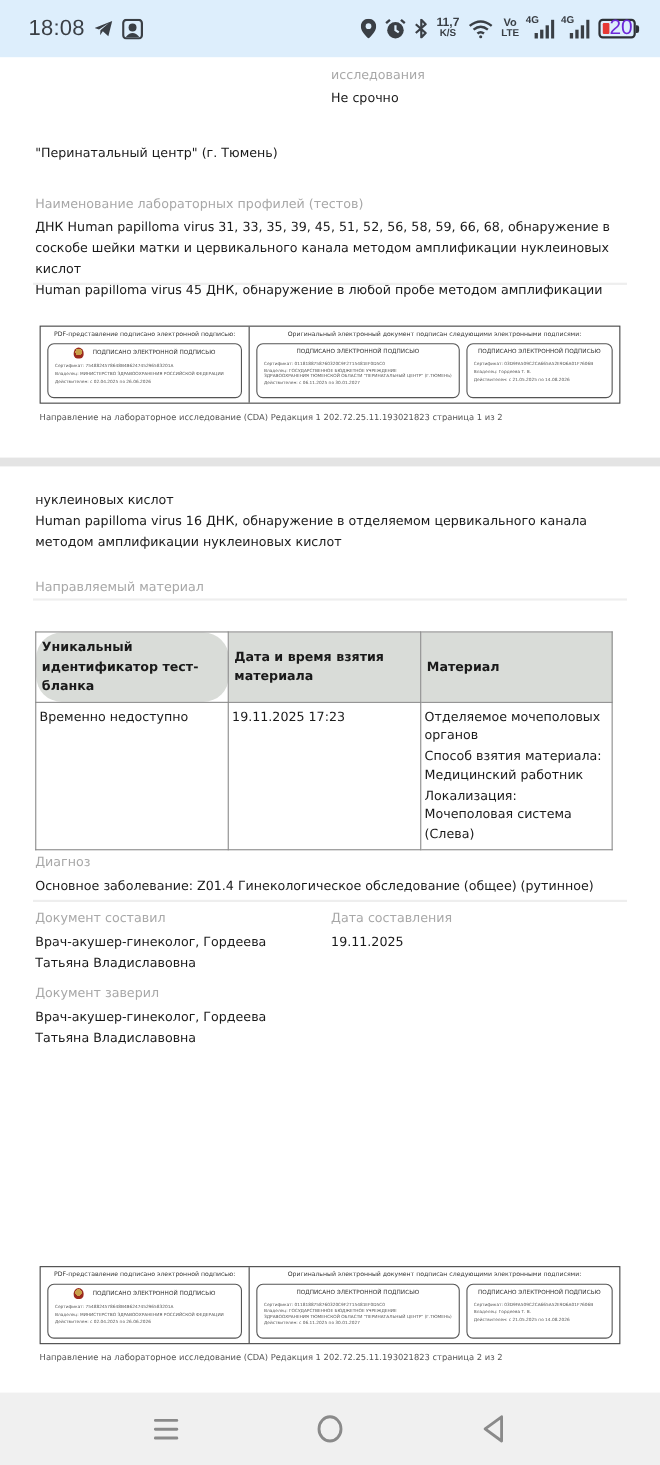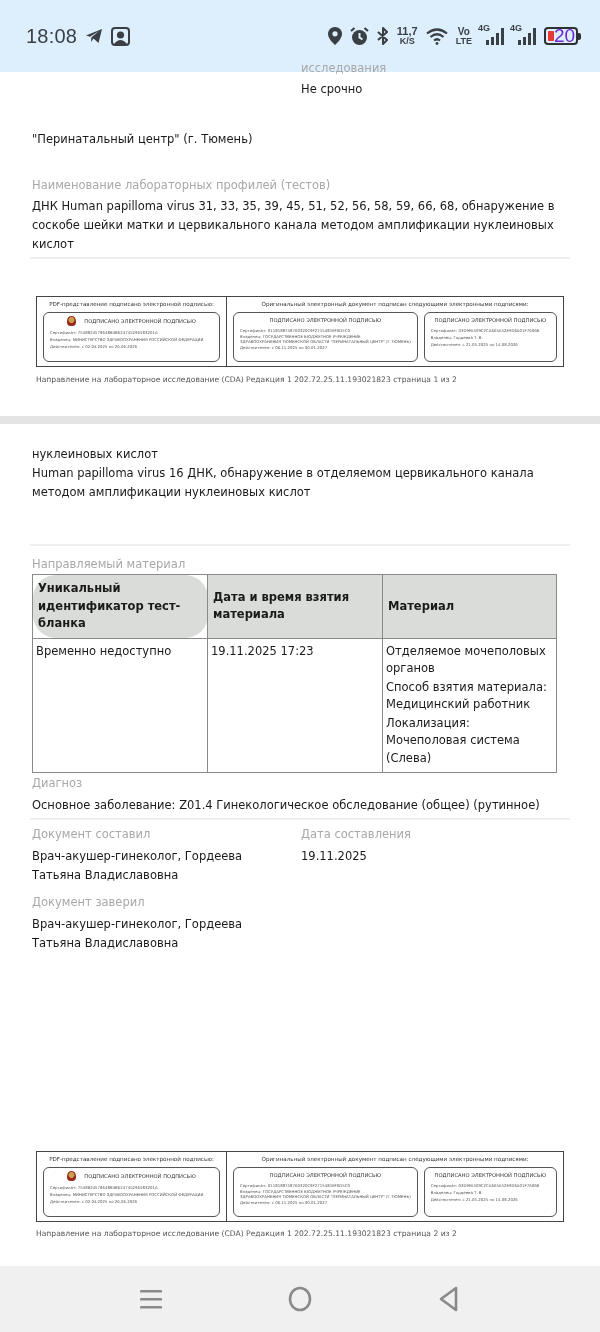--- a/index.html
+++ b/index.html
@@ -1,20 +1,20 @@
 <!DOCTYPE html>
 <html><head>
 <meta charset="utf-8">
 <style>
   * { box-sizing: border-box; margin: 0; padding: 0; }
   html, body { width: 600px; height: 1332px; overflow: hidden; background: #ffffff; }
   body { font-family: "DejaVu Sans", sans-serif; color: #1a1a1a; position: relative; }
 
   
-  .statusbar { position: absolute; top: 0; left: 0; width: 600px; height: 72px; background: #ddeefc; display: flex; align-items: center; padding: 0 22px 0 26px; }
+  .statusbar { position: absolute; top: 0; left: 0; width: 600px; height: 52px; background: #ddeefc; display: flex; align-items: center; padding: 0 22px 0 26px; }
   .sb-time { font-family: "Liberation Sans", sans-serif; font-size: 20px; color: #3a3f45; letter-spacing: 0.2px; }
   .sb-left { display: flex; align-items: center; gap: 8px; }
   .sb-right { margin-left: auto; display: flex; align-items: center; gap: 8px; color: #3a3f45; }
   .sb-icon { display: inline-flex; align-items: center; justify-content: flex-end; }
   .sb-small { font-family: "Liberation Sans", sans-serif; font-size: 9px; line-height: 9px; text-align: center; font-weight: bold; color: #3a3f45; }
   .battery { width: 34px; height: 18px; border: 2px solid #2d3136; border-radius: 4px; position: relative; display: flex; align-items: center; padding-left: 2px; }
   .battery::after { content: ""; position: absolute; right: -5px; top: 4px; width: 3px; height: 7px; background: #2d3136; border-radius: 0 2px 2px 0; }
   .battery .fill { position: absolute; left: 2px; top: 2px; width: 6px; height: 10px; background: #e53935; border-radius: 1px; }
   .battery .num { position: relative; font-family: "Liberation Sans", sans-serif; font-size: 19px; color: #6d28d9; margin-left: 6px; }
 
@@ -130,20 +130,21 @@
   <div class="label" style="position:absolute; left:301px; top:0px;">исследования</div>
   <div class="value" style="position:absolute; left:301px; top:20px;">Не срочно</div>
 
   <div class="value" style="position:absolute; left:32px; top:70px; width:540px;">
     <div>"Перинатальный центр" (г. Тюмень)</div>
   </div>
 
   <div class="label" style="position:absolute; left:32px; top:117px;">Наименование лабораторных профилей (тестов)</div>
   <div class="value" style="position:absolute; left:32px; top:137px; width:530px;">
     <div>ДНК Human papilloma virus 31, 33, 35, 39, 45, 51, 52, 56, 58, 59, 66, 68, обнаружение в соскобе шейки матки и цервикального канала методом амплификации нуклеиновых кислот</div>
+    <div>Human papilloma virus 45 ДНК, обнаружение в любой пробе методом амплификации</div>
   </div>
   <div class="divider" style="position:absolute; top:197px; left:0; width:540px; margin-left:30px;"></div>
 
   <div class="sig-table" style="top:236px;">
     <div class="sig-col-left">
       <div class="sig-title">PDF-представление подписано электронной подписью:</div>
       <div class="sig-boxes">
         <div class="sig-box">
           <div class="sig-box-head">
               <span class="emblem"></span>
@@ -181,21 +182,21 @@
   <div class="page-footer" style="top:315px;">Направление на лабораторное исследование (CDA) Редакция 1 202.72.25.11.193021823 страница 1 из 2</div>
 
   <div class="page-gap" style="top:356px;"></div>
 
   <div class="value" style="position:absolute; left:32px; top:385px; width:530px;">
     <div>нуклеиновых кислот</div>
     <div>Human papilloma virus 16 ДНК, обнаружение в отделяемом цервикального канала методом амплификации нуклеиновых кислот</div>
   </div>
   <div class="divider" style="position:absolute; top:484px; left:0; width:540px; margin-left:30px;"></div>
 
-  <div class="label" style="position:absolute; left:32px; top:496px;">Направляемый материал</div>
+  <div class="label" style="position:absolute; left:32px; top:465px;">Направляемый материал</div>
 
   <table class="mat-table">
     <thead>
       <tr>
         <th style="width:175px; height:63px;border-radius:23px;">Уникальный идентификатор тест-бланка</th>
         <th style="width:175px;">Дата и время взятия материала</th>
         <th>Материал</th>
       </tr>
     </thead>
     <tbody>

